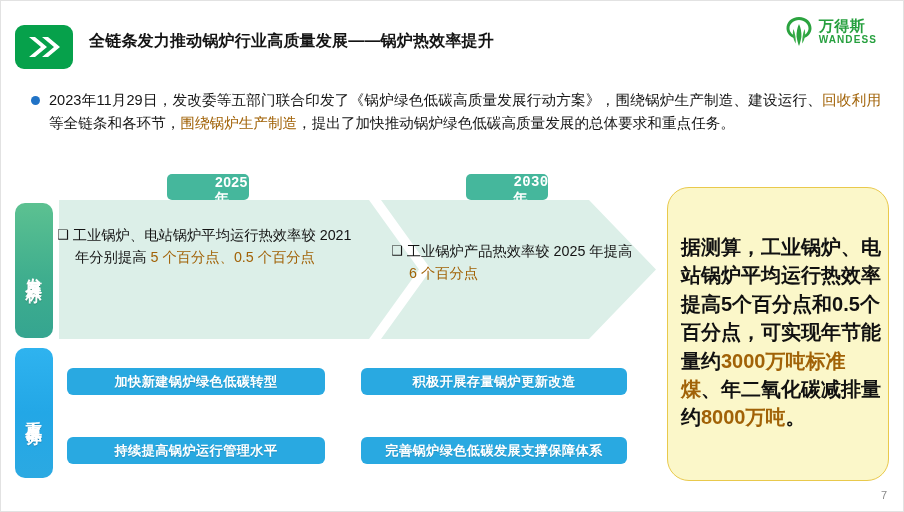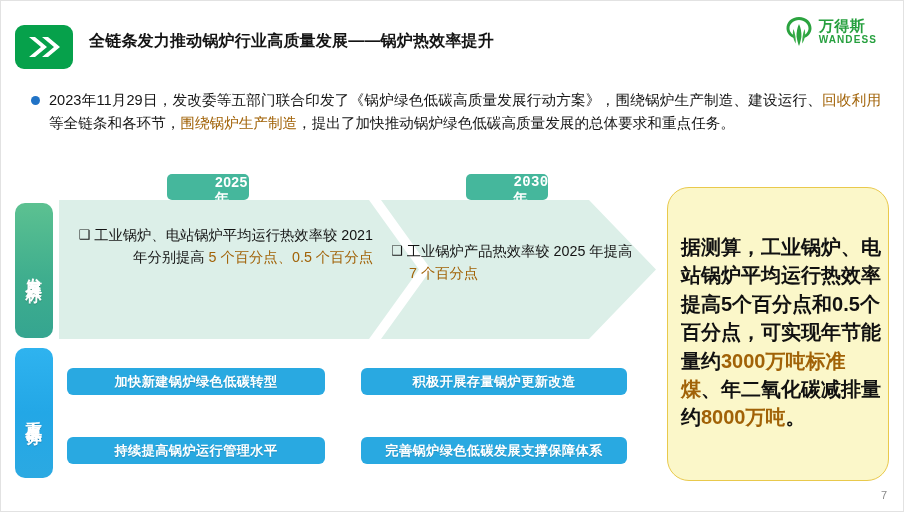--- a/index.html
+++ b/index.html
@@ -90,21 +90,21 @@
   
   .band { position:absolute; left:58px; top:199px; width:600px; height:139px; }
   .band svg { display:block; }
 
   .chev-text {
     position:absolute; font-size:14.3px; line-height:1.52; color:#141414;
   }
   .chev-text .box {
     font-size:13px; font-weight:bold; margin-right:4px; vertical-align:1px;
   }
-  .chev-1 { left:72px; top:224px; width:300px;text-align:right; }
+  .chev-1 { left:56px; top:224px; width:300px; }
   .chev-1 .hang { display:block; padding-left:18px; text-indent:-18px; }
   .chev-2 { left:390px; top:240px; width:250px; }
   .chev-2 .hang { display:block; padding-left:18px; text-indent:-18px; }
 
   
   .pill {
     position:absolute; height:27px;
     background:#29a9e1; border-radius:6px;
     display:flex; align-items:center; justify-content:center;
     color:#ffffff; font-size:13.2px; font-weight:bold; letter-spacing:.4px;
@@ -185,21 +185,21 @@
       <path d="M0 0 L310 0 L360 69.5 L310 139 L0 139 Z" fill="#dcefe8"></path>
       <path d="M322 0 L530 0 L597 69.5 L530 139 L322 139 L372 69.5 Z" fill="#dcefe8"></path>
     </svg>
   </div>
 
   <div class="chev-text chev-1">
     <span class="hang"><span class="box">❑</span><span>工业锅炉、电站锅炉平均运行热效率较 2021 年分别提高 </span><span class="red">5 个百分点、0.5 个百分点</span></span>
   </div>
 
   <div class="chev-text chev-2">
-    <span class="hang"><span class="box">❑</span><span>工业锅炉产品热效率较 2025 年提高 </span><span class="red">7 个百分点</span></span>
+    <span class="hang"><span class="box">❑</span><span>工业锅炉产品热效率较 2025 年提高 </span><span class="red">6 个百分点</span></span>
   </div>
 
   <div class="pill pill-2">
     <span>积极开展存量锅炉更新改造</span>
   </div>
   <div class="pill pill-1">
     <span>加快新建锅炉绿色低碳转型</span>
   </div>
   <div class="pill pill-3">
     <span>持续提高锅炉运行管理水平</span>

